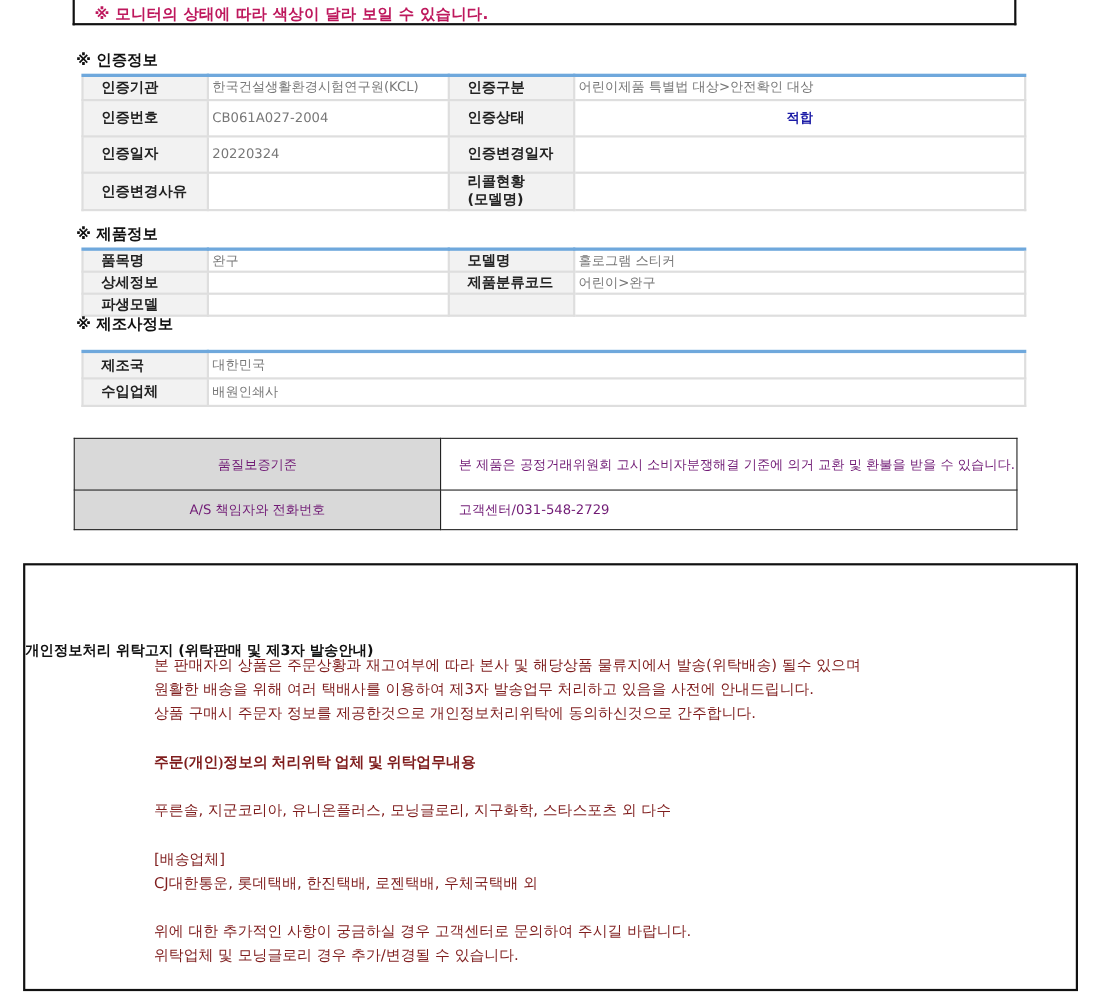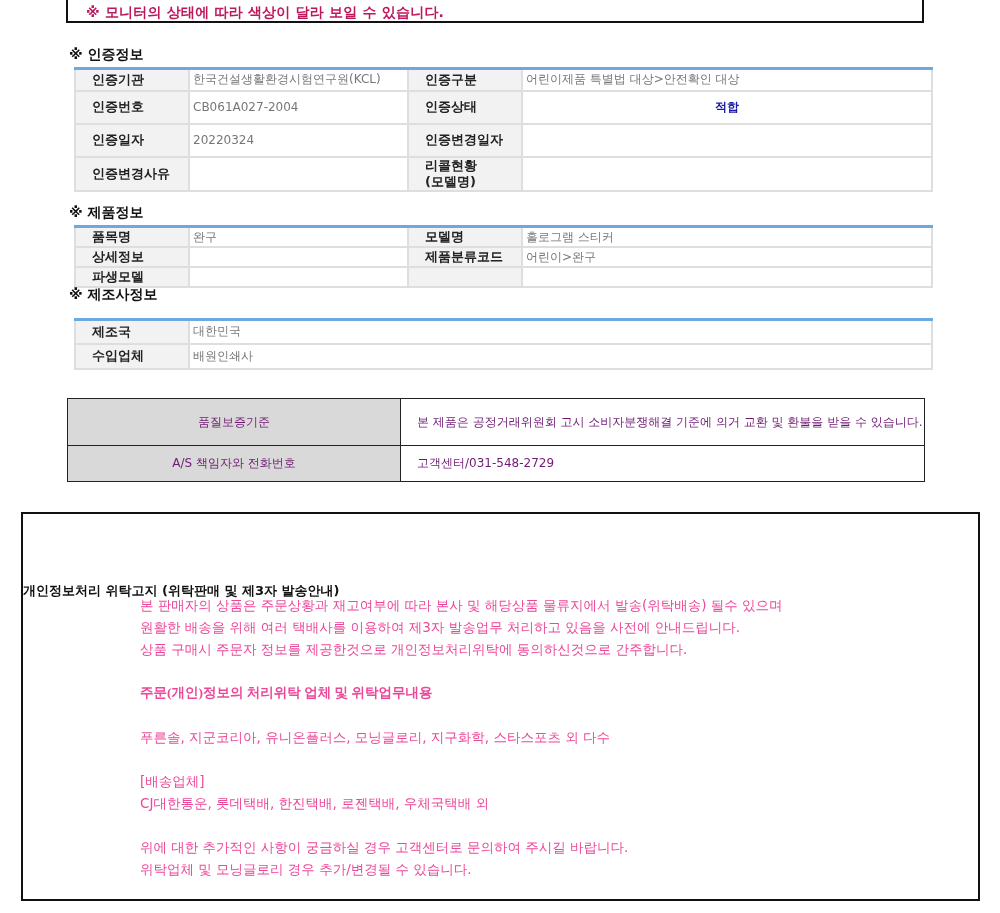--- a/index.html
+++ b/index.html
@@ -40,21 +40,21 @@
 
   .notice-box {
     position: absolute; left: 21px; top: 512px; width: 959px; height: 389px;
     border: 2px solid #111;
   }
   .notice-title {
     position: absolute; left: 0; width: 100%; top: 26px; text-align: left;
     font-size: 13px; font-weight: bold; color: #111; margin-top: 42px;
   }
   .notice-body {
-    position: absolute; left: 117px; top: 80px; font-size: 13.5px; color: #ec4899; line-height: 22px;
+    position: absolute; left: 117px; top: 80px; font-size: 13.5px; color: #7f1d1d; line-height: 22px;
   }
   .notice-body .p { display: block; }
   .notice-body .gap { height: 22px; }
   .notice-body .bold { font-weight: bold; font-family: Liberation Serif, serif; }
 </style>
 </head>
 <body>
 
 <div class="monitor-box">
   <span class="monitor-note">※ 모니터의 상태에 따라 색상이 달라 보일 수 있습니다.</span>

